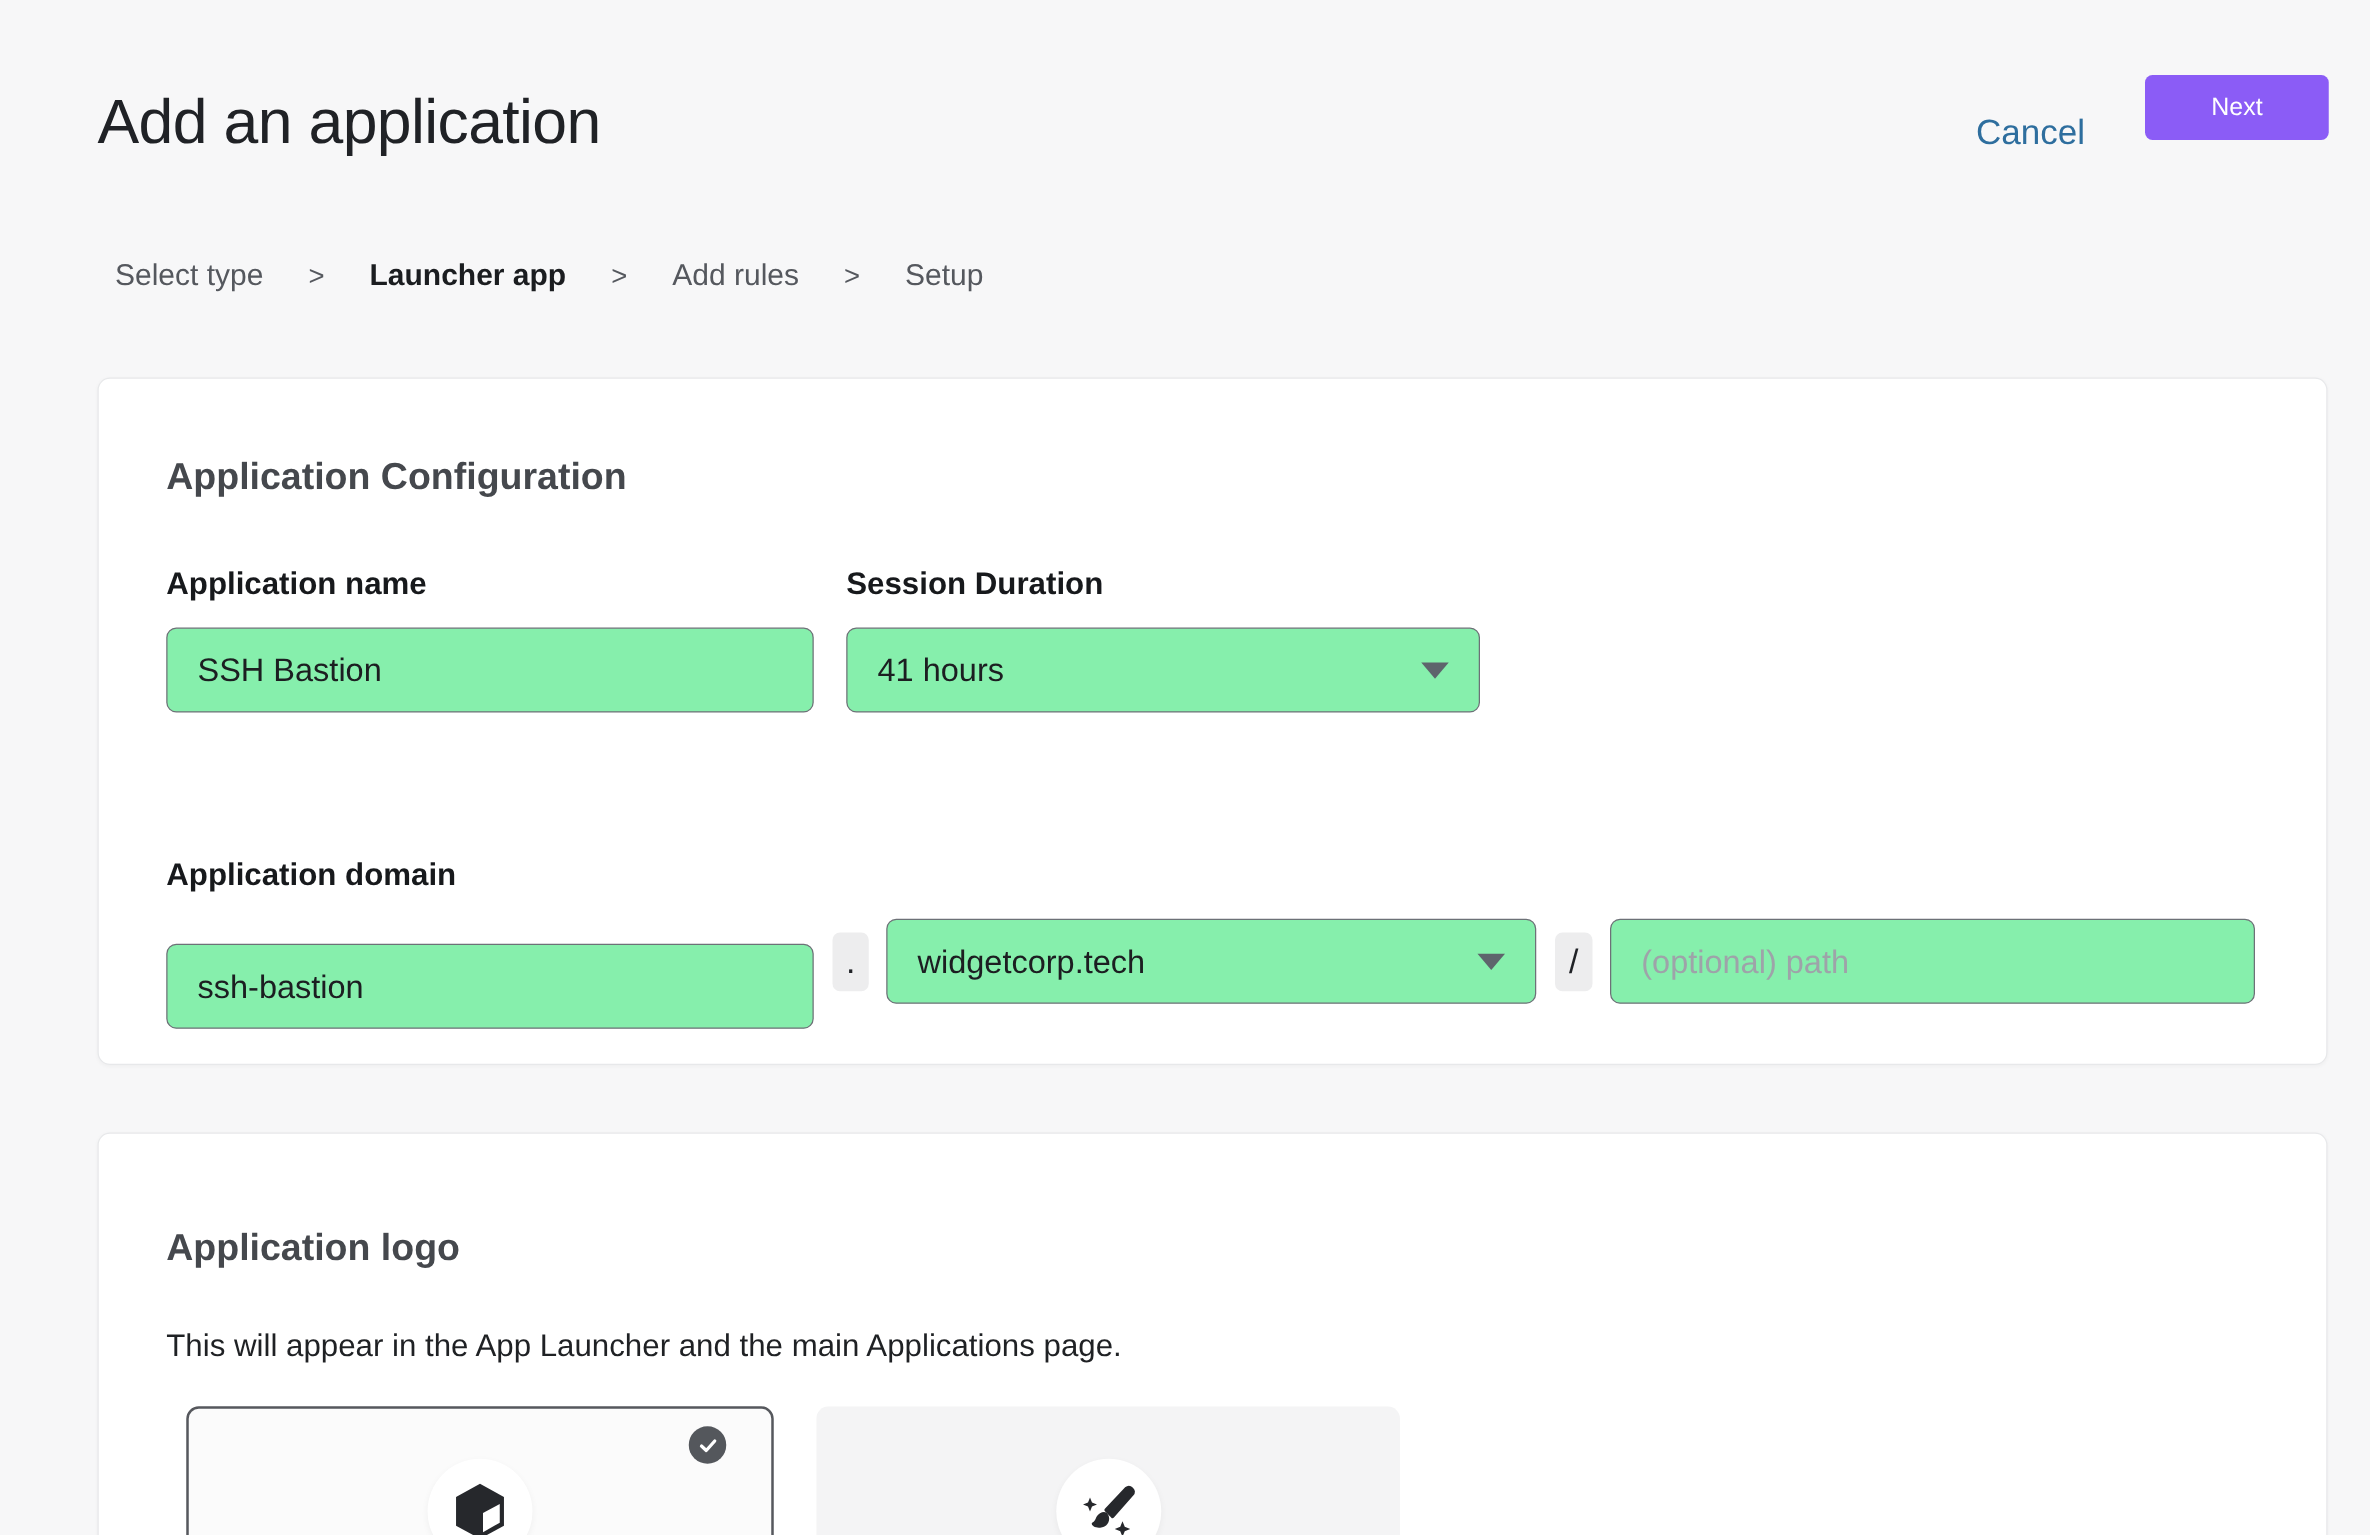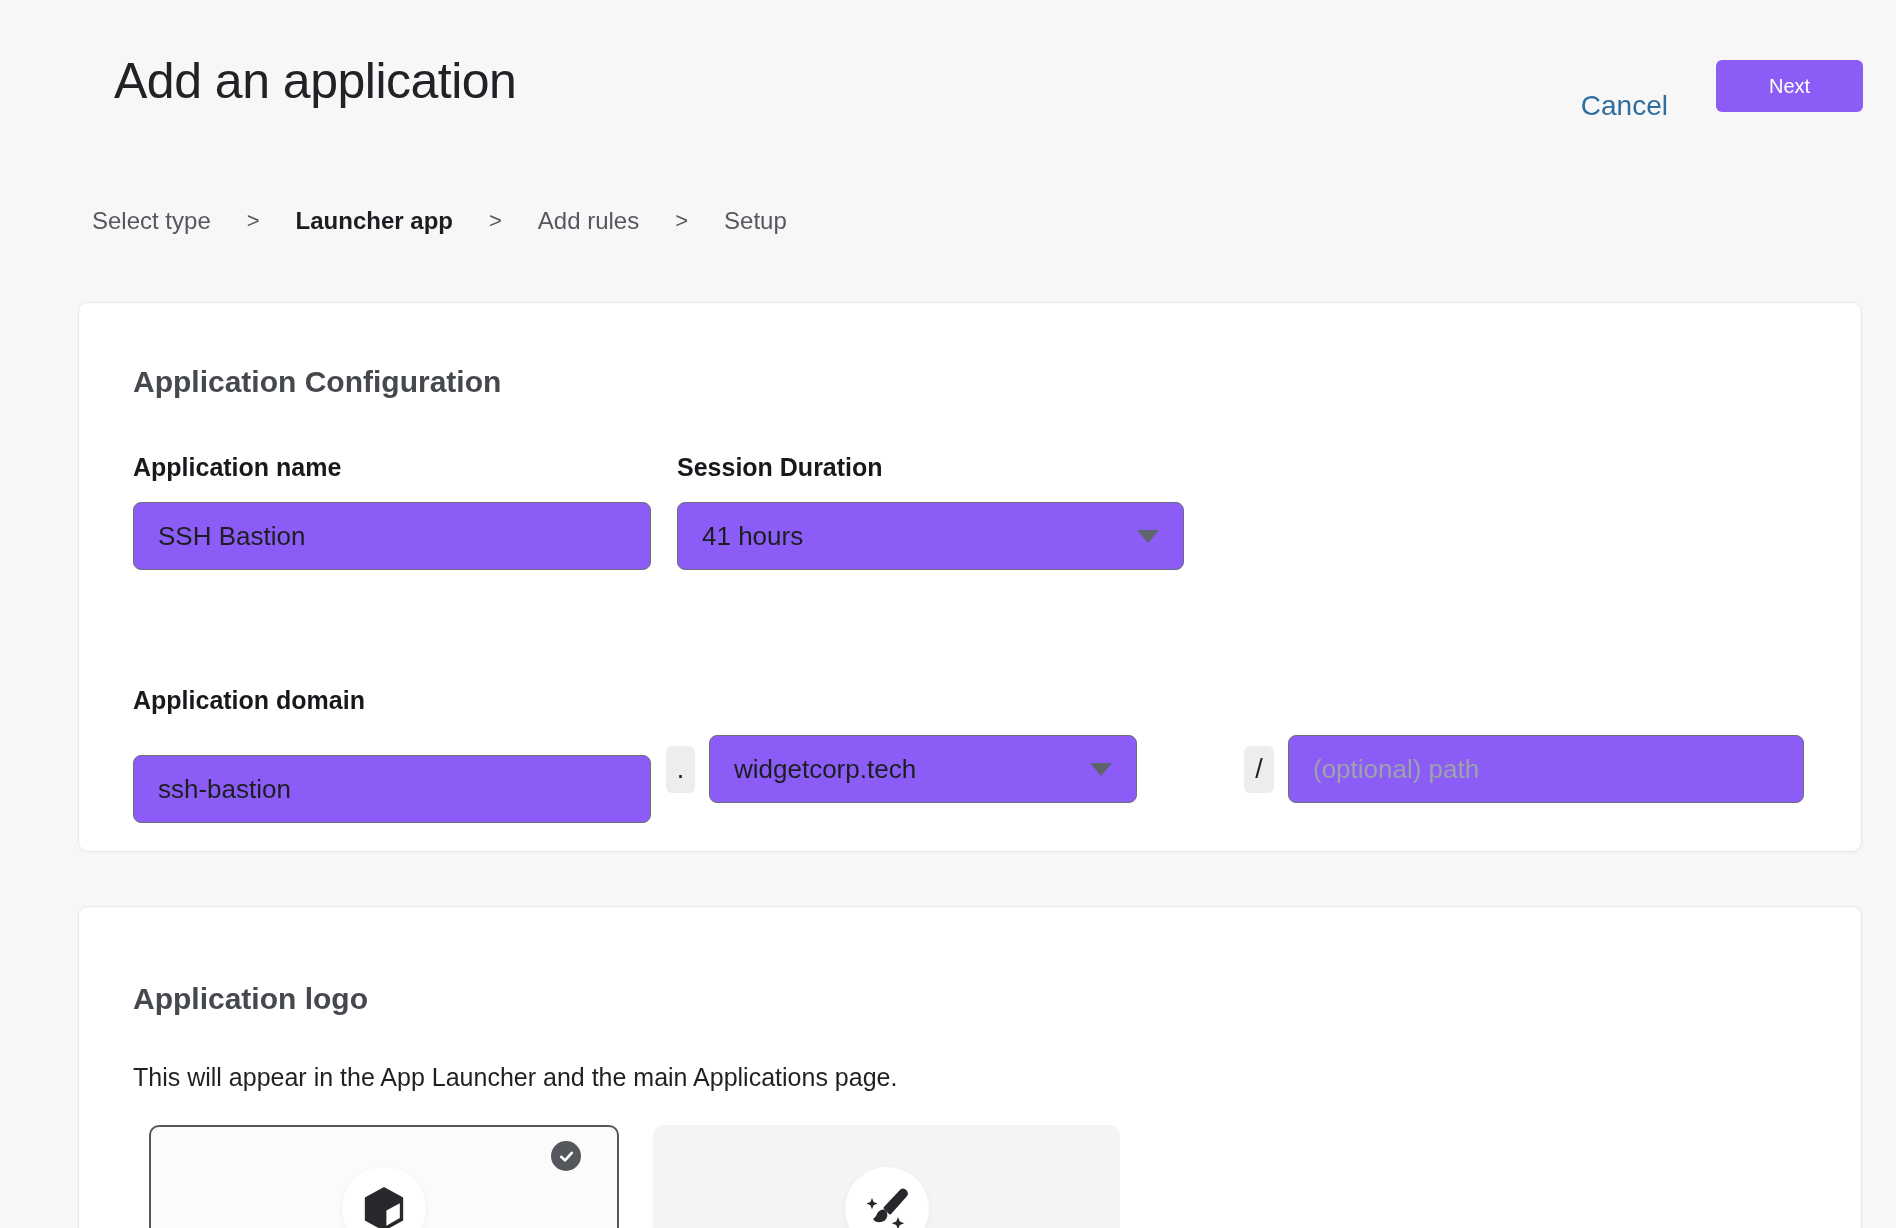--- a/index.html
+++ b/index.html
@@ -7,22 +7,22 @@
   body {
     background:#f7f7f8;
     font-family:"Liberation Sans", sans-serif;
     color:#1f2125;
     position:relative;
   }
   .page { position:relative; width:1896px; height:1228px; }
 
   
   .page-title {
-    position:absolute; left:78px; top:52px;
-    font-size:50px; font-weight:400; letter-spacing:-0.5px; color:#202226;margin-left:36px;
+    position:absolute; left:78px; top:68px;
+    font-size:50px; font-weight:400; letter-spacing:-0.5px; color:#202226;
   }
   .header-actions {
     position:absolute; right:33px; top:60px; height:52px;
     display:flex; align-items:center; gap:48px;
   }
   .cancel-link {
     font-size:28px; color:#2e6e9e; cursor:pointer; text-decoration:none;margin-top:40px;
   }
   .next-button {
     width:147px; height:52px; border:none; border-radius:6px;
@@ -52,21 +52,21 @@
   .card-heading {
     position:absolute; left:54px;
     font-size:30px; font-weight:700; color:#45484d;
   }
   .field-label {
     position:absolute; font-size:25px; font-weight:700; color:#17191c;
   }
 
   .text-input, .select-box {
     position:absolute; height:68px;
-    border:1.5px solid #6d7177; border-radius:8px; background:#8b5cf6;
+    border:1.5px solid #6d7177; border-radius:8px; background:#86efac;
     font-size:26px; color:#1c1e21; font-family:"Liberation Sans", sans-serif;
     padding:0 24px; outline:none;
   }
   .text-input::placeholder { color:#9ea3a9; }
   .select-box {
     display:flex; align-items:center; cursor:pointer;
     justify-content:space-between;
   }
   .chevron-down {
     width:0; height:0;
@@ -134,21 +134,21 @@
 
     <label class="field-label" style="left:598px; top:150px;">Session Duration</label>
     <div class="select-box" style="left:598px; top:199px; width:507px;">
       <span>41 hours</span>
       <span class="chevron-down"></span>
     </div>
 
     <label class="field-label" style="left:54px; top:383px;">Application domain</label>
     <input class="text-input" style="left: 54px; top: 432px; width: 518px; margin-top: 20px;" type="text" value="ssh-bastion">
     <div class="sep-box" style="left:587px; top:443px; width:29px;">.</div>
-    <div class="select-box" style="left:630px; top:432px; width:428px;">
+    <div class="select-box" style="left:630px; top:432px; width:520px;">
       <span>widgetcorp.tech</span>
       <span class="chevron-down"></span>
     </div>
     <div class="sep-box" style="left:1165px; top:443px; width:30px;">/</div>
     <input class="text-input" style="left: 1209px; top: 432px; width: 516px;" type="text" placeholder="(optional) path">
   </section>
 
   <section class="card card-logo">
     <h2 class="card-heading" style="top:75px;">Application logo</h2>
     <p class="logo-desc">This will appear in the App Launcher and the main Applications page.</p>

